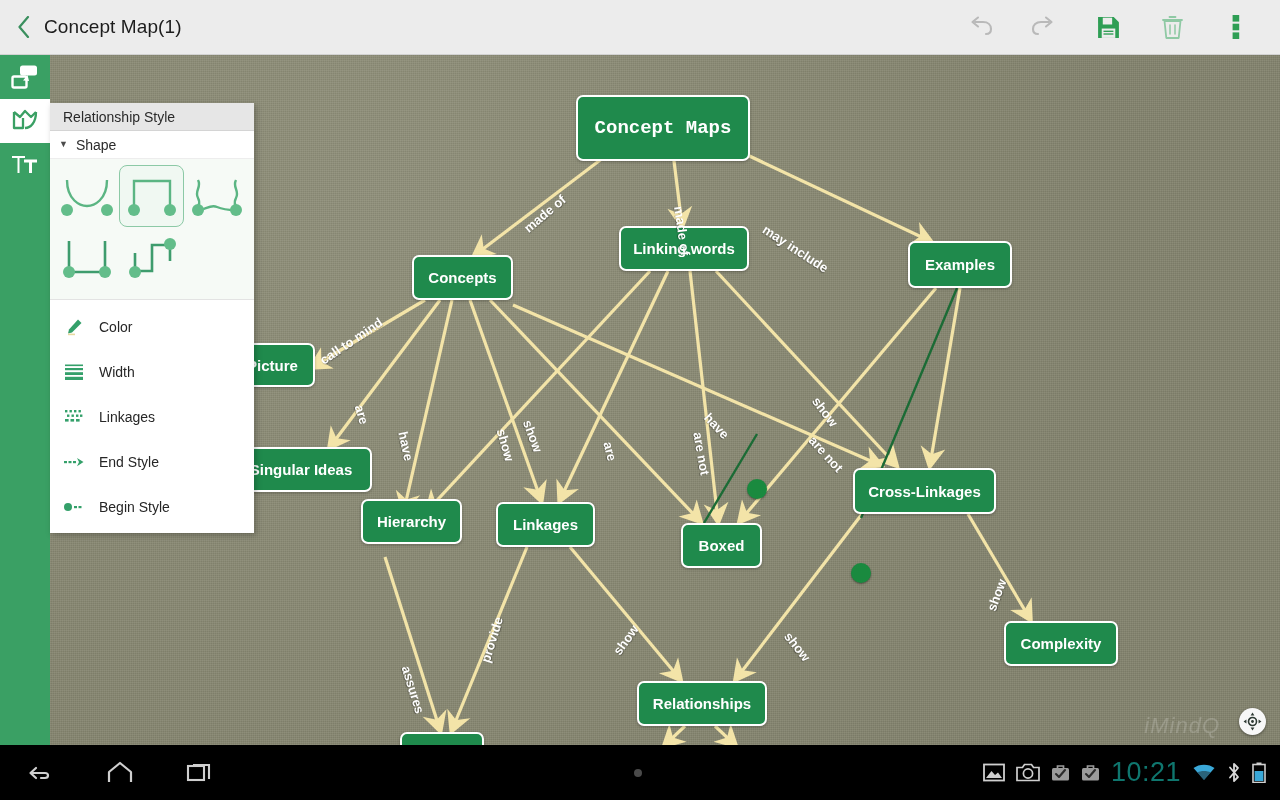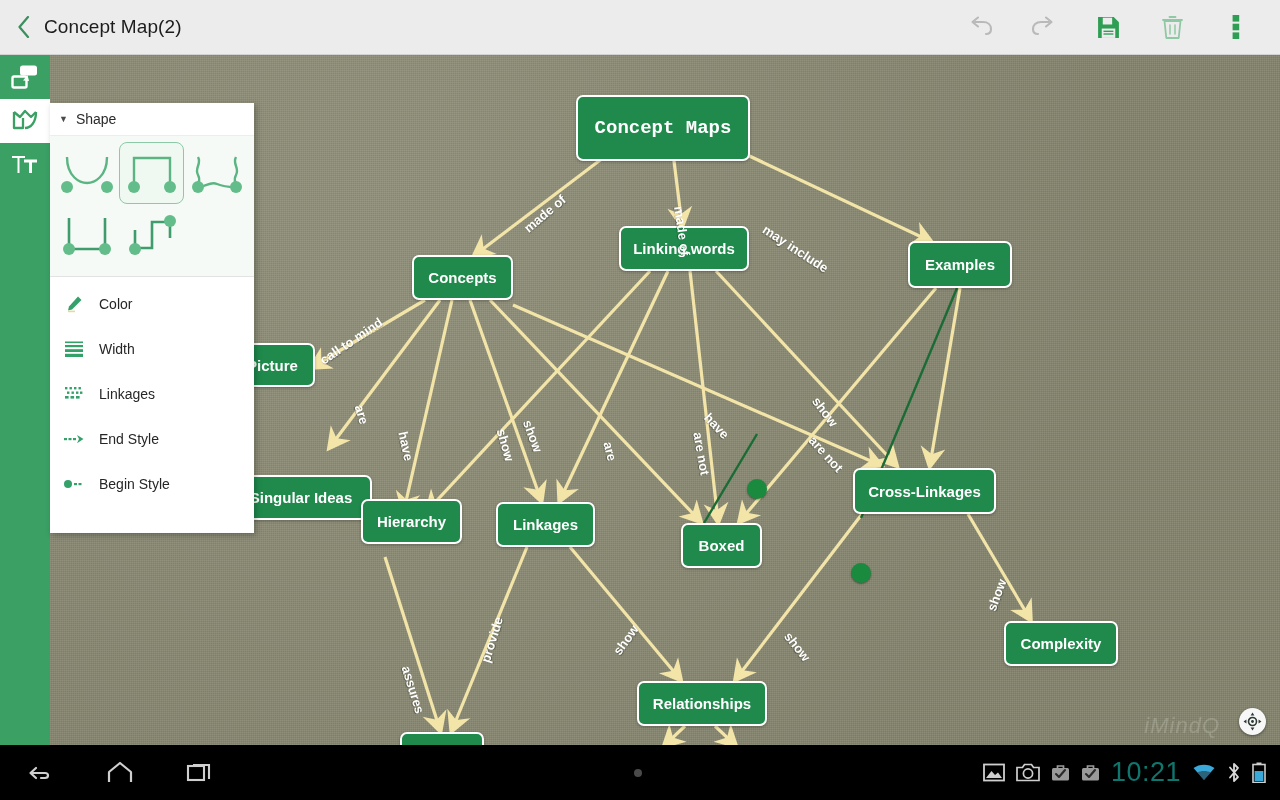--- a/index.html
+++ b/index.html
@@ -163,21 +163,21 @@
 <body>
 
 <div id="app">
 
   <div class="topbar">
     <div class="back-chevron">
       <svg width="13" height="22" viewBox="0 0 13 22">
         <path d="M11 1 L2.5 11 L11 21" fill="none" stroke="#3a8f5e" stroke-width="2.2" stroke-linecap="round" stroke-linejoin="round"></path>
       </svg>
     </div>
-    <div class="doc-title">Concept Map(2)</div>
+    <div class="doc-title">Concept Map(1)</div>
 
     <div class="topbar-actions">
       <div class="tb-btn">
         <svg width="30" height="24" viewBox="0 0 30 24">
           <path d="M10 7 H18 C23 7 26 10 26 14 C26 17 24 19 21 19" fill="none" stroke="#b9b9b9" stroke-width="2.1" stroke-linecap="round"></path>
           <path d="M13 2.5 L7.5 7 L13 11.5" fill="none" stroke="#b9b9b9" stroke-width="2.1" stroke-linecap="round" stroke-linejoin="round"></path>
         </svg>
       </div>
       <div class="tb-btn">
         <svg width="30" height="24" viewBox="0 0 30 24">
@@ -281,21 +281,21 @@
         </div>
         <div class="node" style="left: 908px; top: 186px; width: 104px; height: 47px;">
           <span>Examples</span>
         </div>
         <div class="node" style="left: 412px; top: 200px; width: 101px; height: 45px;">
           <span>Concepts</span>
         </div>
         <div class="node" style="left: 230px; top: 288px; width: 85px; height: 44px;">
           <span>Picture</span>
         </div>
-        <div class="node" style="left: 230px; top: 392px; width: 142px; height: 45px; margin-top: 28px;">
+        <div class="node" style="left: 230px; top: 392px; width: 142px; height: 45px;">
           <span>Singular  Ideas</span>
         </div>
         <div class="node" style="left: 361px; top: 444px; width: 101px; height: 45px;">
           <span>Hierarchy</span>
         </div>
         <div class="node" style="left: 496px; top: 447px; width: 99px; height: 45px;">
           <span>Linkages</span>
         </div>
         <div class="node" style="left: 681px; top: 468px; width: 81px; height: 45px;">
           <span>Boxed</span>
@@ -369,20 +369,21 @@
     </div>
     <div class="rail-btn">
       <svg width="30" height="24" viewBox="0 0 30 24">
         <path d="M2 4 H15 M8.5 4 V20" fill="none" stroke="#ffffff" stroke-width="2"></path>
         <path d="M14 8 H27 M20.5 8 V20" fill="none" stroke="#ffffff" stroke-width="3"></path>
       </svg>
     </div>
   </div>
 
   <div class="panel">
+    <div class="panel-header">Relationship Style</div>
 
     <div class="panel-section-title">
       <span class="tri">▼</span>
       <span>Shape</span>
     </div>
 
     <div class="shape-grid">
       <div class="shape-cell">
         <svg width="54" height="44" viewBox="0 0 54 44">
           <path d="M7 6 C7 26 20 32 27 32 C34 32 47 26 47 6" fill="none" stroke="#5bb583" stroke-width="2.4"></path>

